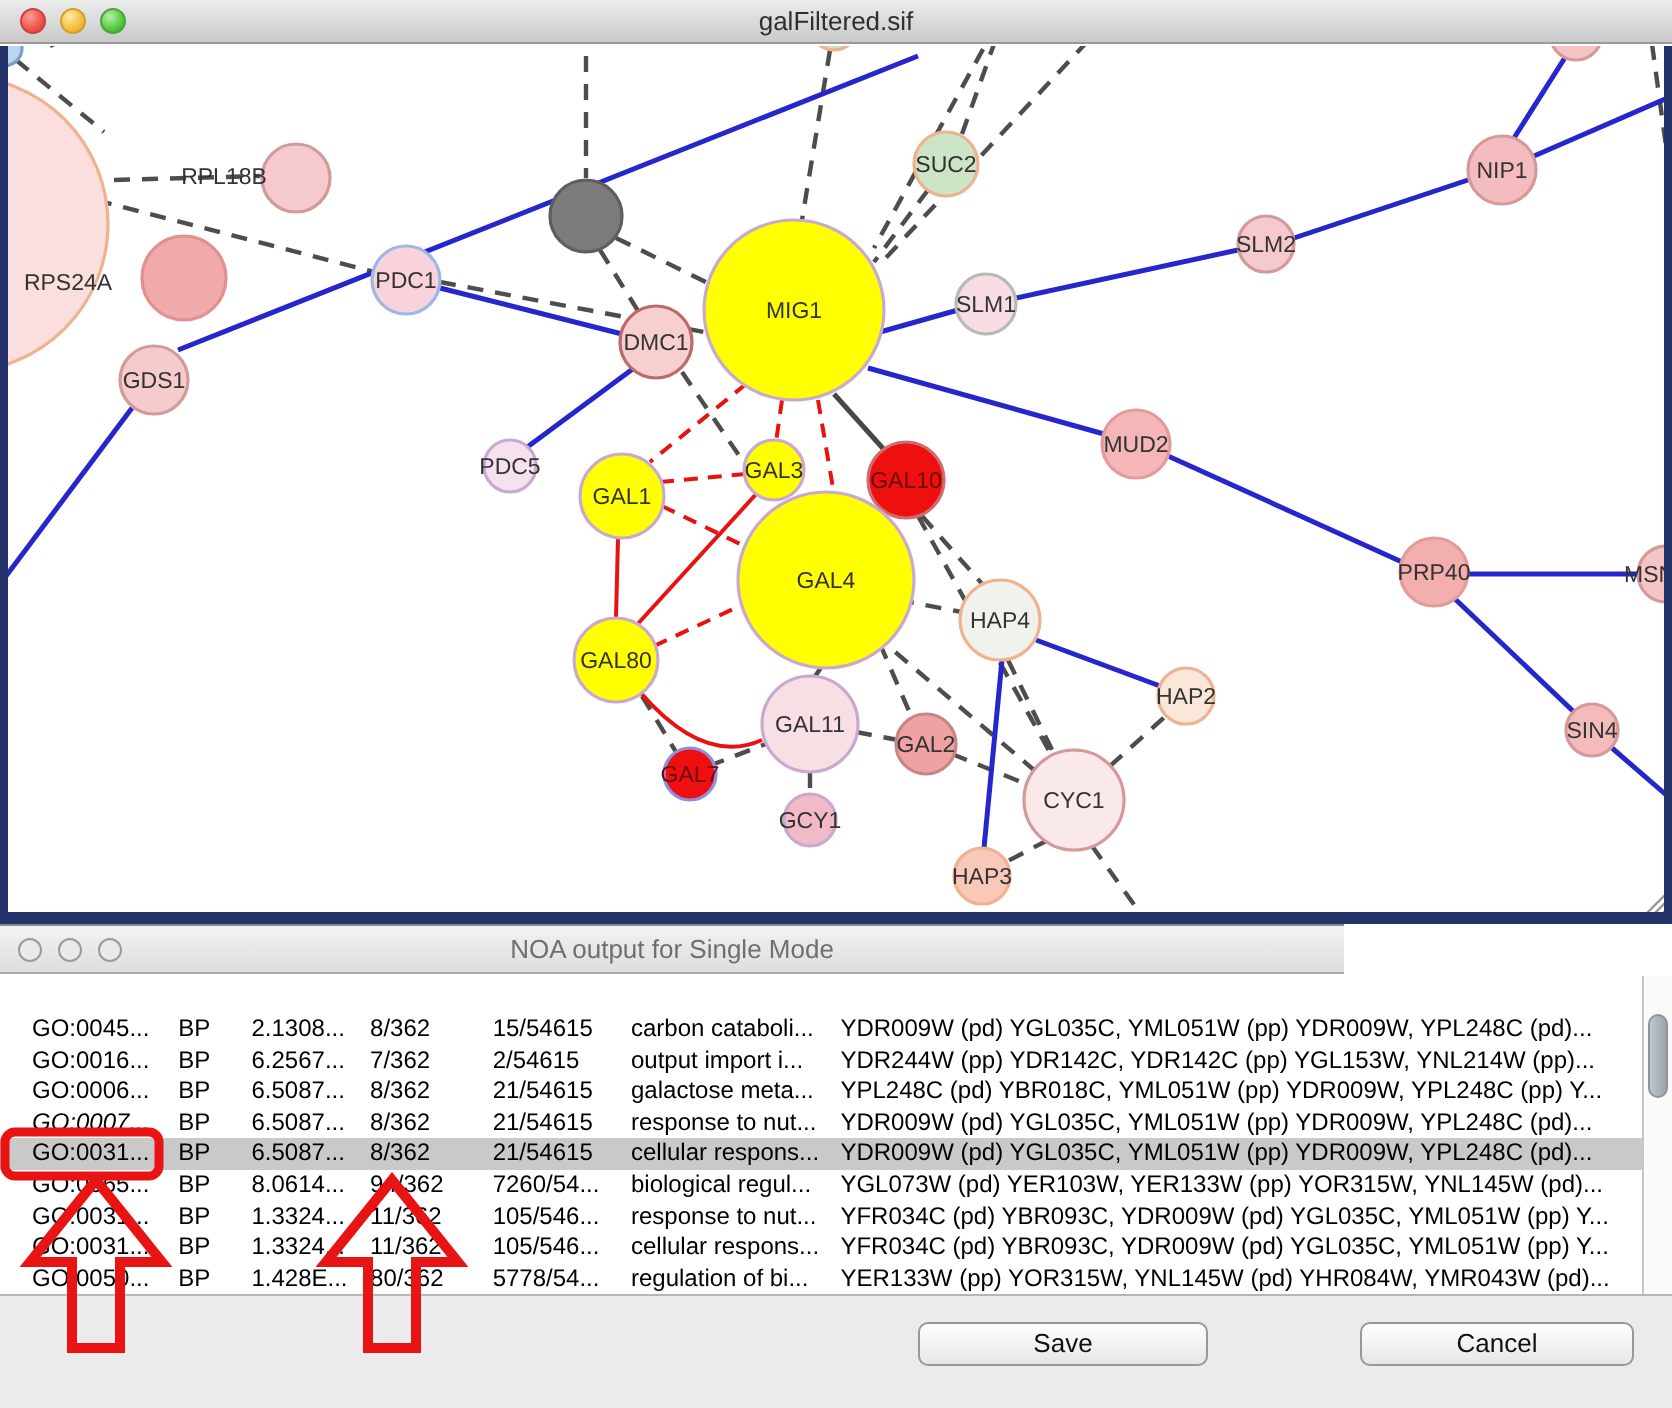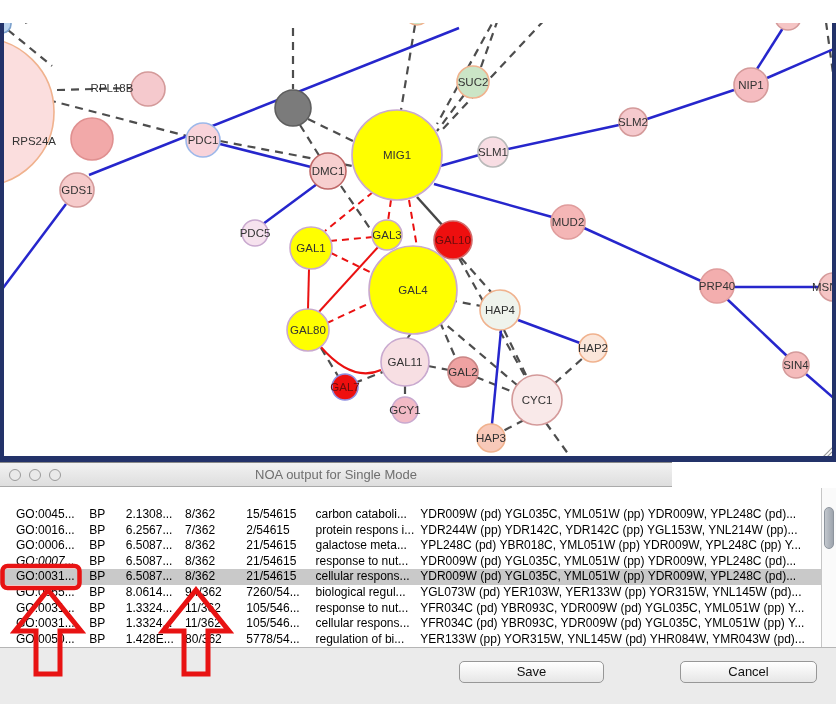--- a/index.html
+++ b/index.html
@@ -42,20 +42,26 @@
          background:linear-gradient(#ffffff,#e6e6e6); font-size:13px; color:#111; text-align:center; line-height:20px; }
   .btn.save { left:459px; width:145px; }
   .btn.cancel { left:680px; width:137px; }
 
   .annot { position:absolute; left:0; top:0; width:836px; height:704px; pointer-events:none; }
 </style>
 </head>
 <body>
 
 <div class="win-top">
+  <div class="titlebar">
+    <span class="tl red"></span>
+    <span class="tl yellow"></span>
+    <span class="tl green"></span>
+    <span class="title">galFiltered.sif</span>
+  </div>
   <div class="canvas">
     <svg id="net" width="828" height="433" viewBox="4 23 828 433">
         <line x1="25" y1="23" x2="65" y2="5" stroke="#4d4d4d" stroke-width="2.2" stroke-dasharray="8 6"></line>
         <line x1="8" y1="30" x2="52" y2="66" stroke="#4d4d4d" stroke-width="2.2" stroke-dasharray="8 6"></line>
         <line x1="48" y1="100" x2="187" y2="136" stroke="#4d4d4d" stroke-width="2.2" stroke-dasharray="8 6"></line>
         <line x1="220" y1="141" x2="352" y2="166" stroke="#4d4d4d" stroke-width="2.2" stroke-dasharray="8 6"></line>
         <line x1="57" y1="90" x2="130" y2="88" stroke="#4d4d4d" stroke-width="2.2" stroke-dasharray="8 6"></line>
         <line x1="293" y1="0" x2="293" y2="89" stroke="#4d4d4d" stroke-width="2.2" stroke-dasharray="8 6"></line>
         <line x1="308" y1="119" x2="357" y2="143" stroke="#4d4d4d" stroke-width="2.2" stroke-dasharray="8 6"></line>
         <line x1="300" y1="125" x2="320" y2="157" stroke="#4d4d4d" stroke-width="2.2" stroke-dasharray="8 6"></line>
@@ -191,21 +197,21 @@
         <div class="td" style="width: 70px;">15/54615</div>
         <div class="td" style="width: 106px;">carbon cataboli...</div>
         <div class="td" style="width: 412px;">YDR009W (pd) YGL035C, YML051W (pp) YDR009W, YPL248C (pd)...</div>
       </div>
       <div class="tr">
         <div class="td" style="width: 74px;">GO:0016...</div>
         <div class="td" style="width: 37px;">BP</div>
         <div class="td" style="width: 60px;">6.2567...</div>
         <div class="td" style="width: 62px;">7/362</div>
         <div class="td" style="width: 70px;">2/54615</div>
-        <div class="td" style="width: 106px;">protein respons i...</div>
+        <div class="td" style="width: 106px;">output import i...</div>
         <div class="td" style="width: 412px;">YDR244W (pp) YDR142C, YDR142C (pp) YGL153W, YNL214W (pp)...</div>
       </div>
       <div class="tr">
         <div class="td" style="width: 74px;">GO:0006...</div>
         <div class="td" style="width: 37px;">BP</div>
         <div class="td" style="width: 60px;">6.5087...</div>
         <div class="td" style="width: 62px;">8/362</div>
         <div class="td" style="width: 70px;">21/54615</div>
         <div class="td" style="width: 106px;">galactose meta...</div>
         <div class="td" style="width: 412px;">YPL248C (pd) YBR018C, YML051W (pp) YDR009W, YPL248C (pp) Y...</div>

